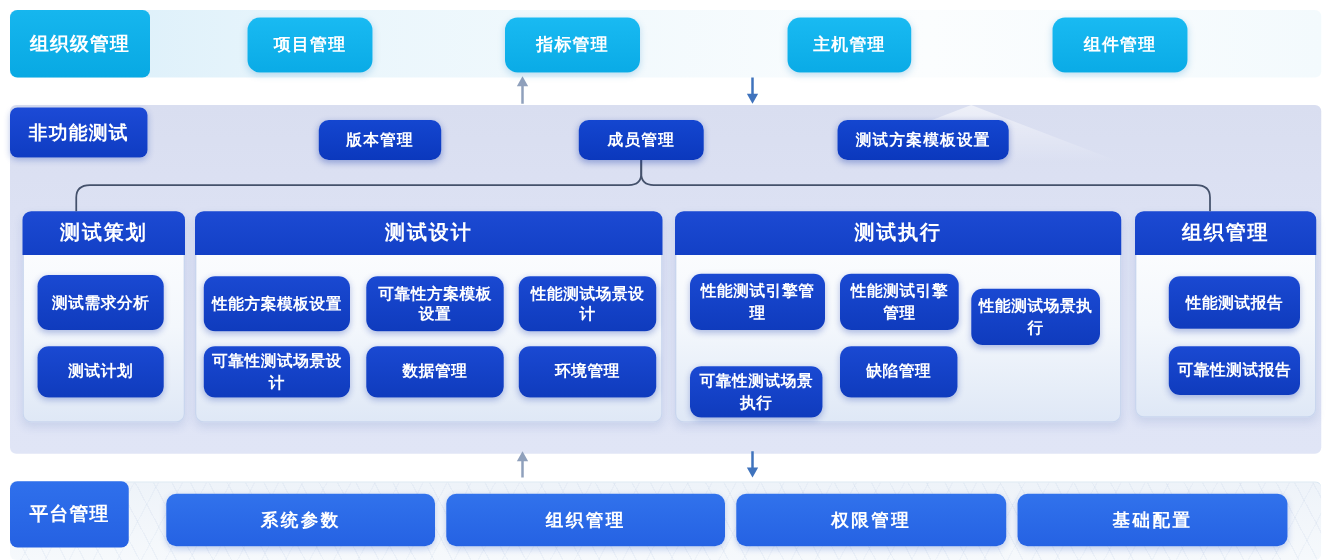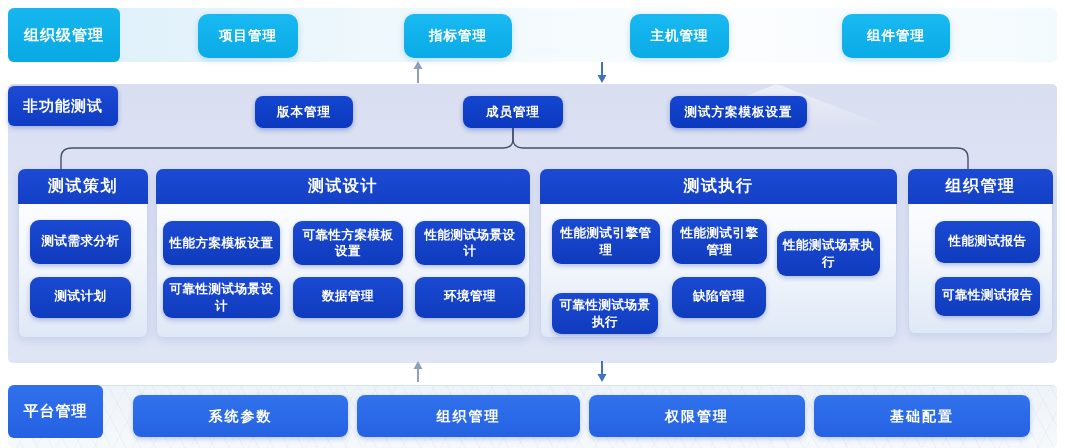--- a/index.html
+++ b/index.html
@@ -56,21 +56,21 @@
   .btn-deep{
     background:linear-gradient(180deg,#1446d0,#0b38bd);
     border-radius:8px;font-size:12.5px;white-space:nowrap;letter-spacing:1px;
     box-shadow:0 2px 5px rgba(15,50,170,.35);
   }
   .btn-col{
     background:linear-gradient(180deg,#1a49d2,#0f3bbd);
     border-radius:9px;font-size:12.5px;letter-spacing:.5px;padding:2px 4px;
     box-shadow:0 2px 5px rgba(15,50,170,.3);
   }
-  .nowrap{white-space:nowrap;padding:2px 4px;font-family:Liberation Mono, monospace;}
+  .nowrap{white-space:nowrap;padding:2px 4px;}
   .btn-bright{
     background:linear-gradient(180deg,#3172ec,#2562e3);
     border-radius:8px;font-size:14px;white-space:nowrap;letter-spacing:2px;
     box-shadow:0 2px 5px rgba(30,80,200,.25);
   }
   
   .col-card{
     background:linear-gradient(180deg,#ffffff 0%,#f3f7fc 55%,#dfe8f6 100%);
     border:1px solid #c9d6ee;border-radius:7px;z-index:3;
     box-shadow:0 3px 8px rgba(60,90,170,.14);
@@ -130,21 +130,21 @@
   <div class="abs btn btn-col" style="left:293px;top:221px;width:110px;height:44px;">可靠性方案模板设置</div>
   <div class="abs btn btn-col" style="left:415px;top:221px;width:110px;height:44px;">性能测试场景设计</div>
   <div class="abs btn btn-col" style="left:163px;top:277px;width:117px;height:41px;">可靠性测试场景设计</div>
   <div class="abs btn btn-col nowrap" style="left:293px;top:277px;width:110px;height:41px;">数据管理</div>
   <div class="abs btn btn-col nowrap" style="left:415px;top:277px;width:110px;height:41px;">环境管理</div>
 
   <div class="abs btn btn-col" style="left:552px;top:219px;width:108px;height:45px;">性能测试引擎管理</div>
   <div class="abs btn btn-col" style="left:672px;top:219px;width:95px;height:45px;">性能测试引擎管理</div>
   <div class="abs btn btn-col" style="left:777px;top:219px;width:103px;height:45px;margin-top:12px;">性能测试场景执行</div>
   <div class="abs btn btn-col" style="left:552px;top:277px;width:106px;height:41px;margin-top:16px;">可靠性测试场景执行</div>
-  <div class="abs btn btn-col nowrap" style="left:672px;top:277px;width:94px;height:41px;border-radius:12px;">缺陷管理</div>
+  <div class="abs btn btn-col nowrap" style="left:672px;top:277px;width:94px;height:41px;">缺陷管理</div>
 
   <div class="abs btn btn-col nowrap" style="left:935px;top:221px;width:105px;height:42px;">性能测试报告</div>
   <div class="abs btn btn-col nowrap" style="left:935px;top:277px;width:105px;height:39px;">可靠性测试报告</div>
 
   <div class="abs btn btn-bright" style="left:133px;top:395px;width:215px;height:42px;">系统参数</div>
   <div class="abs btn btn-bright" style="left:357px;top:395px;width:223px;height:42px;">组织管理</div>
   <div class="abs btn btn-bright" style="left:589px;top:395px;width:216px;height:42px;">权限管理</div>
   <div class="abs btn btn-bright" style="left:814px;top:395px;width:216px;height:42px;">基础配置</div>
 
   <svg class="overlay-svg" width="1065" height="448" viewBox="0 0 1065 448">

